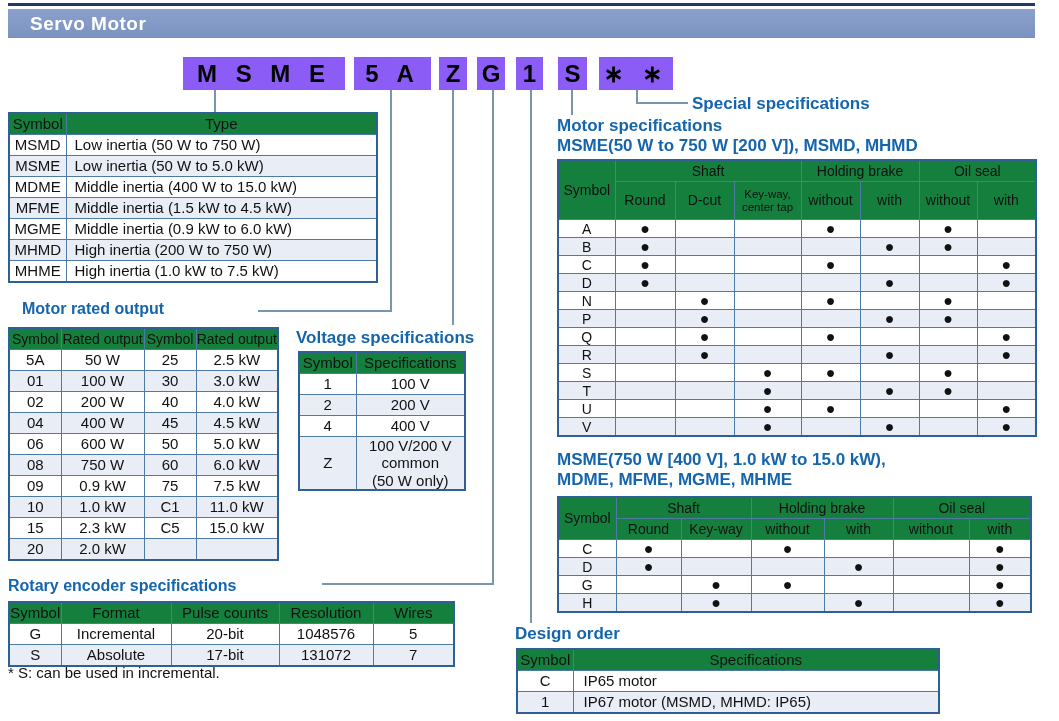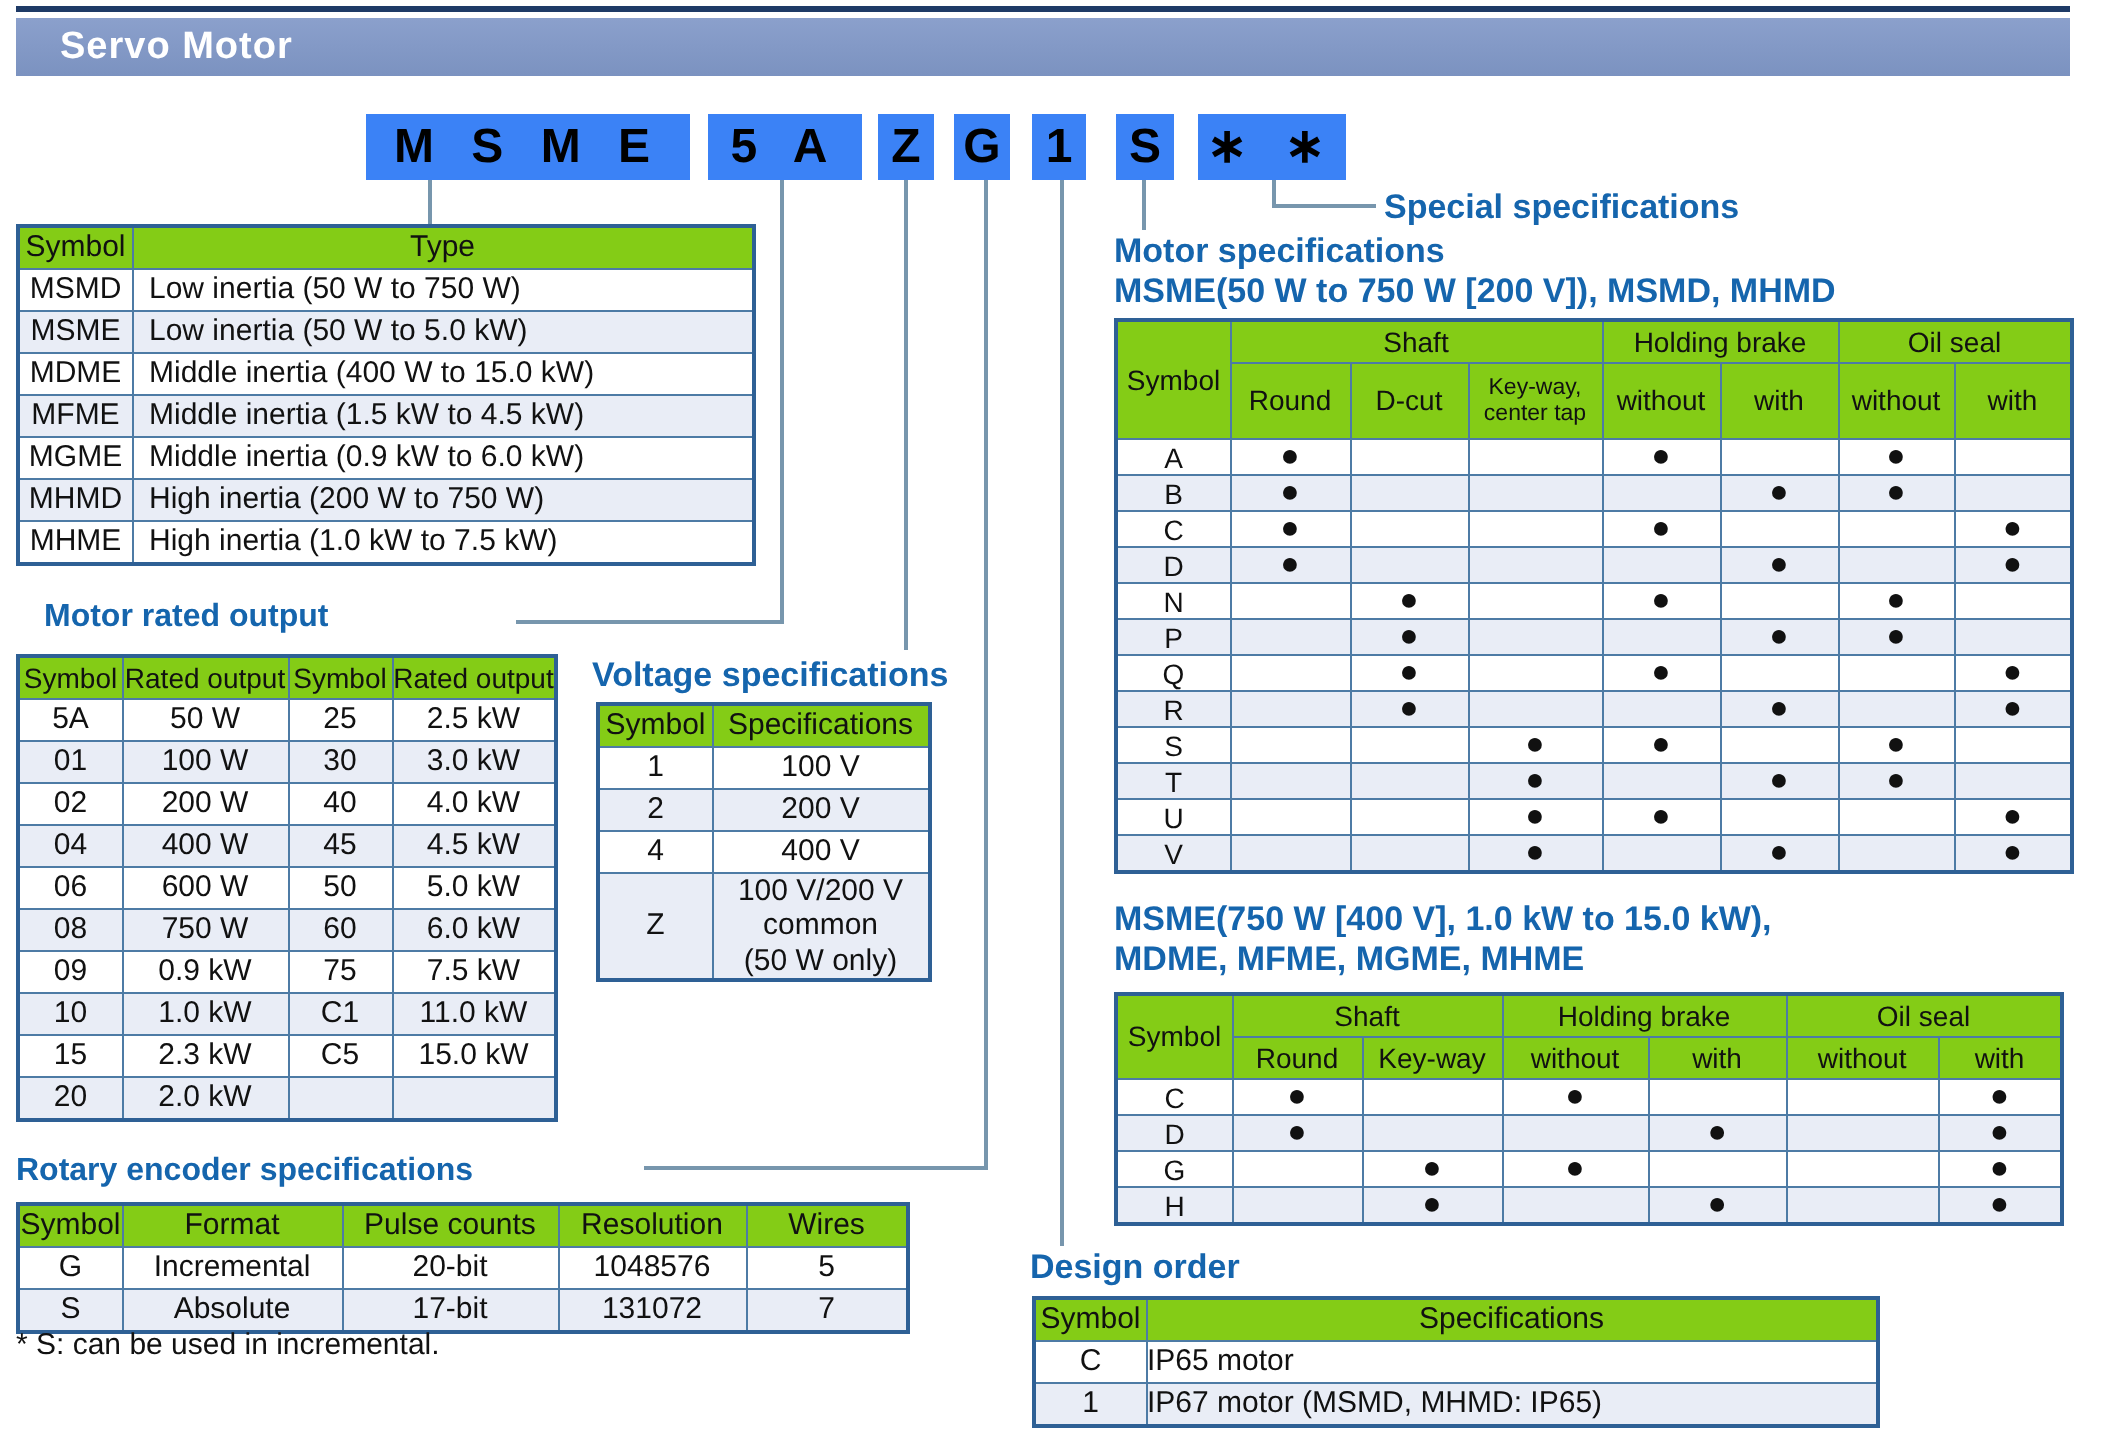--- a/index.html
+++ b/index.html
@@ -7,47 +7,47 @@
     position:relative;width:1059px;height:721px;background:#ffffff;
     font-family:"Liberation Sans",sans-serif;color:#111;overflow:hidden;
   }
   .abs{position:absolute;}
   
   .toprule{left:8px;top:3px;width:1027px;height:3px;background:#1e3a66;}
   .banner{left:8px;top:9px;width:1027px;height:29px;background:linear-gradient(#8ba0cc,#7b92c0);
           display:flex;align-items:center;}
   .banner span{color:#fff;font-weight:bold;font-size:19px;padding-left:22px;letter-spacing:.5px;}
   
-  .codebox{top:57px;height:33px;background:#3b82f6;display:flex;align-items:center;justify-content:center;
+  .codebox{top:57px;height:33px;background:#8b5cf6;display:flex;align-items:center;justify-content:center;
            font-weight:bold;font-size:24px;color:#000;letter-spacing:6px;white-space:pre;}
   
   .vline{width:2px;background:#7796ad;}
   .hline{height:2px;background:#7796ad;}
   
   .h-blue{color:#1565ad;font-weight:bold;font-size:16px;white-space:nowrap;}
   
   table{border-collapse:collapse;table-layout:fixed;background:#fff;}
   table{border:2px solid #2e6095;}
   th,td{border:1px solid #4d7ba5;text-align:center;padding:0;font-weight:normal;
         font-size:15px;line-height:1.15;overflow:hidden;}
-  th{background:#84cc16;}
+  th{background:#15803d;}
   tbody tr:nth-child(even) td{background:#e9edf6;}
   .t-type td,.t-type th{height:20px;}
   .t-type td:nth-child(2){text-align:left;padding-left:8px;}
   .t-rated td,.t-rated th{height:20px;font-size:15px;}
   .t-rated th{font-size:14px;}
   .t-volt th,.t-volt td{height:20px;}
   .t-volt td{white-space:pre-line;}
   .t-enc th,.t-enc td{height:20px;}
   .t-dots th{font-size:14px;height:20px;}
   .t-dots th.small{font-size:11.5px;line-height:1.05;white-space:pre-line;}
   .t-dots td{height:17px;font-size:16px;line-height:1;}
   .t-dots td:first-child{font-size:14px;}
   .t-design th,.t-design td{height:20px;}
-  .t-design td:nth-child(2){text-align:left;}
+  .t-design td:nth-child(2){text-align:left;padding-left:10px;}
   .footnote{font-size:15px;color:#111;white-space:nowrap;}
 </style>
 </head>
 <body>
 
 <div id="page">
 
   <div class="abs toprule"></div>
   <div class="abs banner">
     <span>Servo Motor</span>

